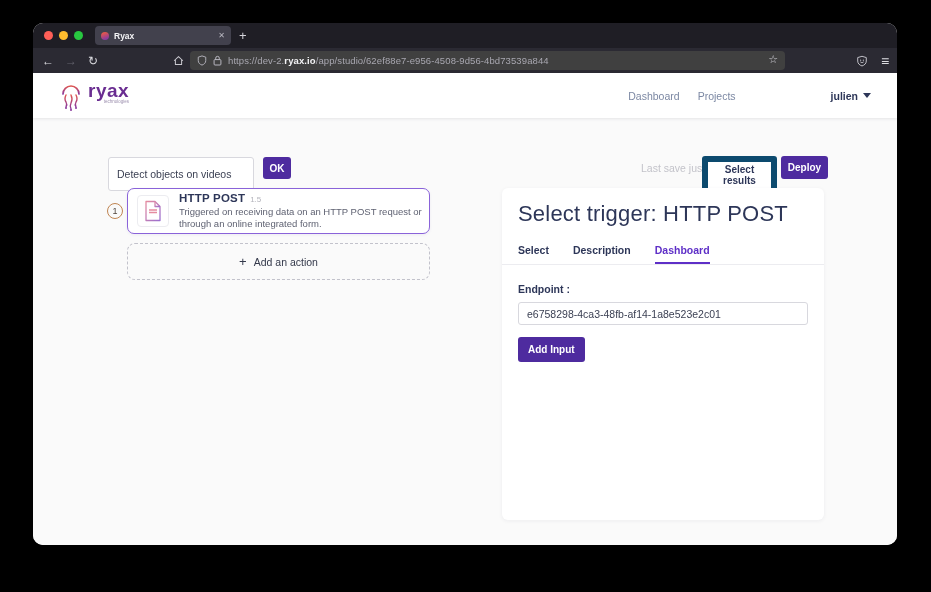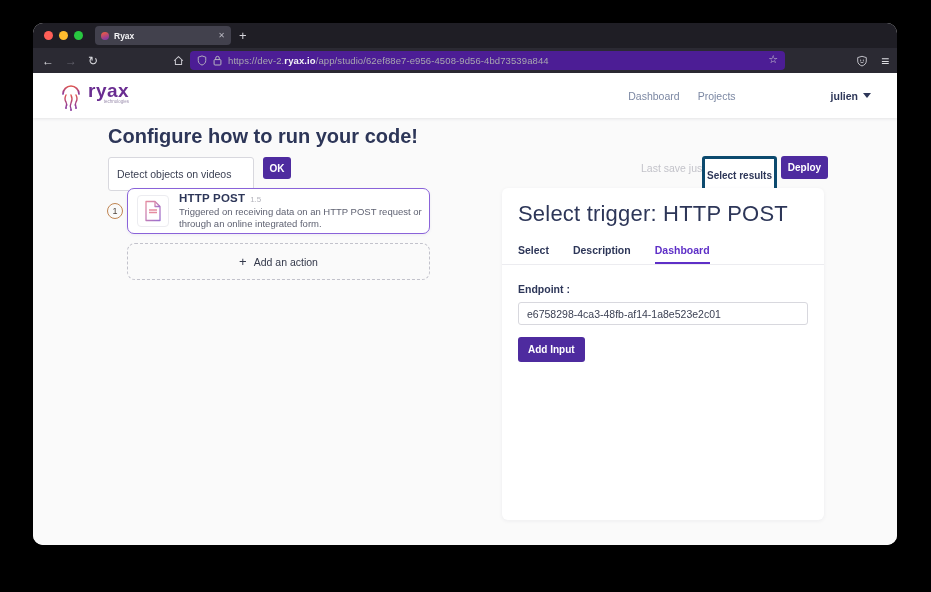--- a/index.html
+++ b/index.html
@@ -18,21 +18,21 @@
          border-radius:4px; display:flex; align-items:center; padding:0 6px; gap:5px; }
   .favicon { width:8px; height:8px; border-radius:50%; background:linear-gradient(160deg,#e0564f 20%,#8a3a9e 80%); flex:none; }
   .tab-title { color:#f4f4f6; font-size:8.5px; font-weight:bold; flex:1; }
   .tab-close { color:#b9b8c1; font-size:8px; }
   .newtab { position:absolute; left:206px; top:3px; color:#d4d3da; font-size:13px; line-height:19px; }
 
   
   .navbar { height:25px; background:#2b2a33; position:relative; }
   .nav-ic { position:absolute; top:0; height:25px; display:flex; align-items:center; justify-content:center; color:#dcdce1; font-size:12px; }
   .nav-ic.dim { color:#64636e; }
-  .urlbar { position:absolute; left:157px; top:3px; width:595px; height:19px; background:#4c1d95;
+  .urlbar { position:absolute; left:157px; top:3px; width:595px; height:19px; background:#404040;
             border-radius:4px; display:flex; align-items:center; padding:0 7px; gap:6px; }
   .url-ic { color:#b9b8c1; display:flex; align-items:center; }
   .url-text { font-size:9.5px; color:#a8a7b0; letter-spacing:.1px; white-space:nowrap; }
   .url-text b { color:#f4f4f6; font-weight:bold; }
   .star { position:absolute; right:7px; color:#c9c8cf; font-size:11px; top:2px; }
 
   
   .appheader { height:45px; background:#fff; display:flex; align-items:center; padding:0 26px;
                box-shadow:0 1px 3px rgba(40,40,60,.10); position:relative; z-index:2; }
   .logo { display:flex; align-items:flex-start; gap:5px; }
@@ -48,21 +48,21 @@
   .h1 { position:absolute; left:75px; top:7px; font-size:20px; font-weight:bold; color:#2d3658; }
 
   .name-input { position:absolute; left:75px; top:39px; width:146px; height:22px; border:1px solid #d8d8de;
                 border-radius:3px; background:#fff; font-size:10.5px; color:#3a3f52; padding:16px 8px;
                 font-family:"Liberation Sans",sans-serif; }
   .btn { border:none; border-radius:3px; font-family:"Liberation Sans",sans-serif; cursor:pointer; }
   .btn-ok { position:absolute; left:230px; top:39px; width:28px; height:22px; background:#4e2b9f; color:#fff;
             font-size:10px; font-weight:bold; }
   .last-save { position:absolute; left:608px; top:44px; font-size:10.5px; color:#c3c3ca;text-align:right; }
   .btn-select-results { position:absolute; left:669px; top:38px; width:75px; height:38px; background:#fff;
-            border:3px solid #0c4a6e; border-radius:3px; color:#2d3658; font-size:10px; font-weight:bold; }
+            border:6px solid #0c4a6e; border-radius:3px; color:#2d3658; font-size:10px; font-weight:bold; }
   .btn-deploy { position:absolute; left:748px; top:38px; width:47px; height:23px; background:#4e2b9f; color:#fff;
             font-size:10px; font-weight:bold; }
 
   
   .step-badge { position:absolute; left:74px; top:85px; width:16px; height:16px; border:1px solid #c08552;
                 border-radius:50%; font-size:9px; color:#51463e; display:flex; align-items:center; justify-content:center; background:#fafafa; }
   .trigger-card { position:absolute; left:94px; top:70px; width:303px; height:46px; background:#fff;
                   border:1.5px solid #8a63d9; border-radius:7px; display:flex; align-items:center; padding:0 9px; gap:10px;
                   box-shadow:0 1px 3px rgba(90,60,160,.08); }
   .doc-box { width:32px; height:32px; border:1px solid #ececf0; border-radius:4px; background:#fff;
@@ -170,21 +170,20 @@
       <span class="hnav-link">Dashboard</span>
       <span class="hnav-link">Projects</span>
       <span class="user">
         <span>julien</span>
         <span class="caret"></span>
       </span>
     </div>
   </div>
 
   <div class="content">
-    <div class="h1">Configure how to run your code!</div>
 
     <input class="name-input" value="Detect objects on videos" style="">
     <button class="btn btn-ok">OK</button>
 
     <span class="last-save">Last save just now</span>
     <button class="btn btn-select-results">Select results</button>
     <button class="btn btn-deploy">Deploy</button>
 
     <div class="step-badge">1</div>
     <div class="trigger-card">

